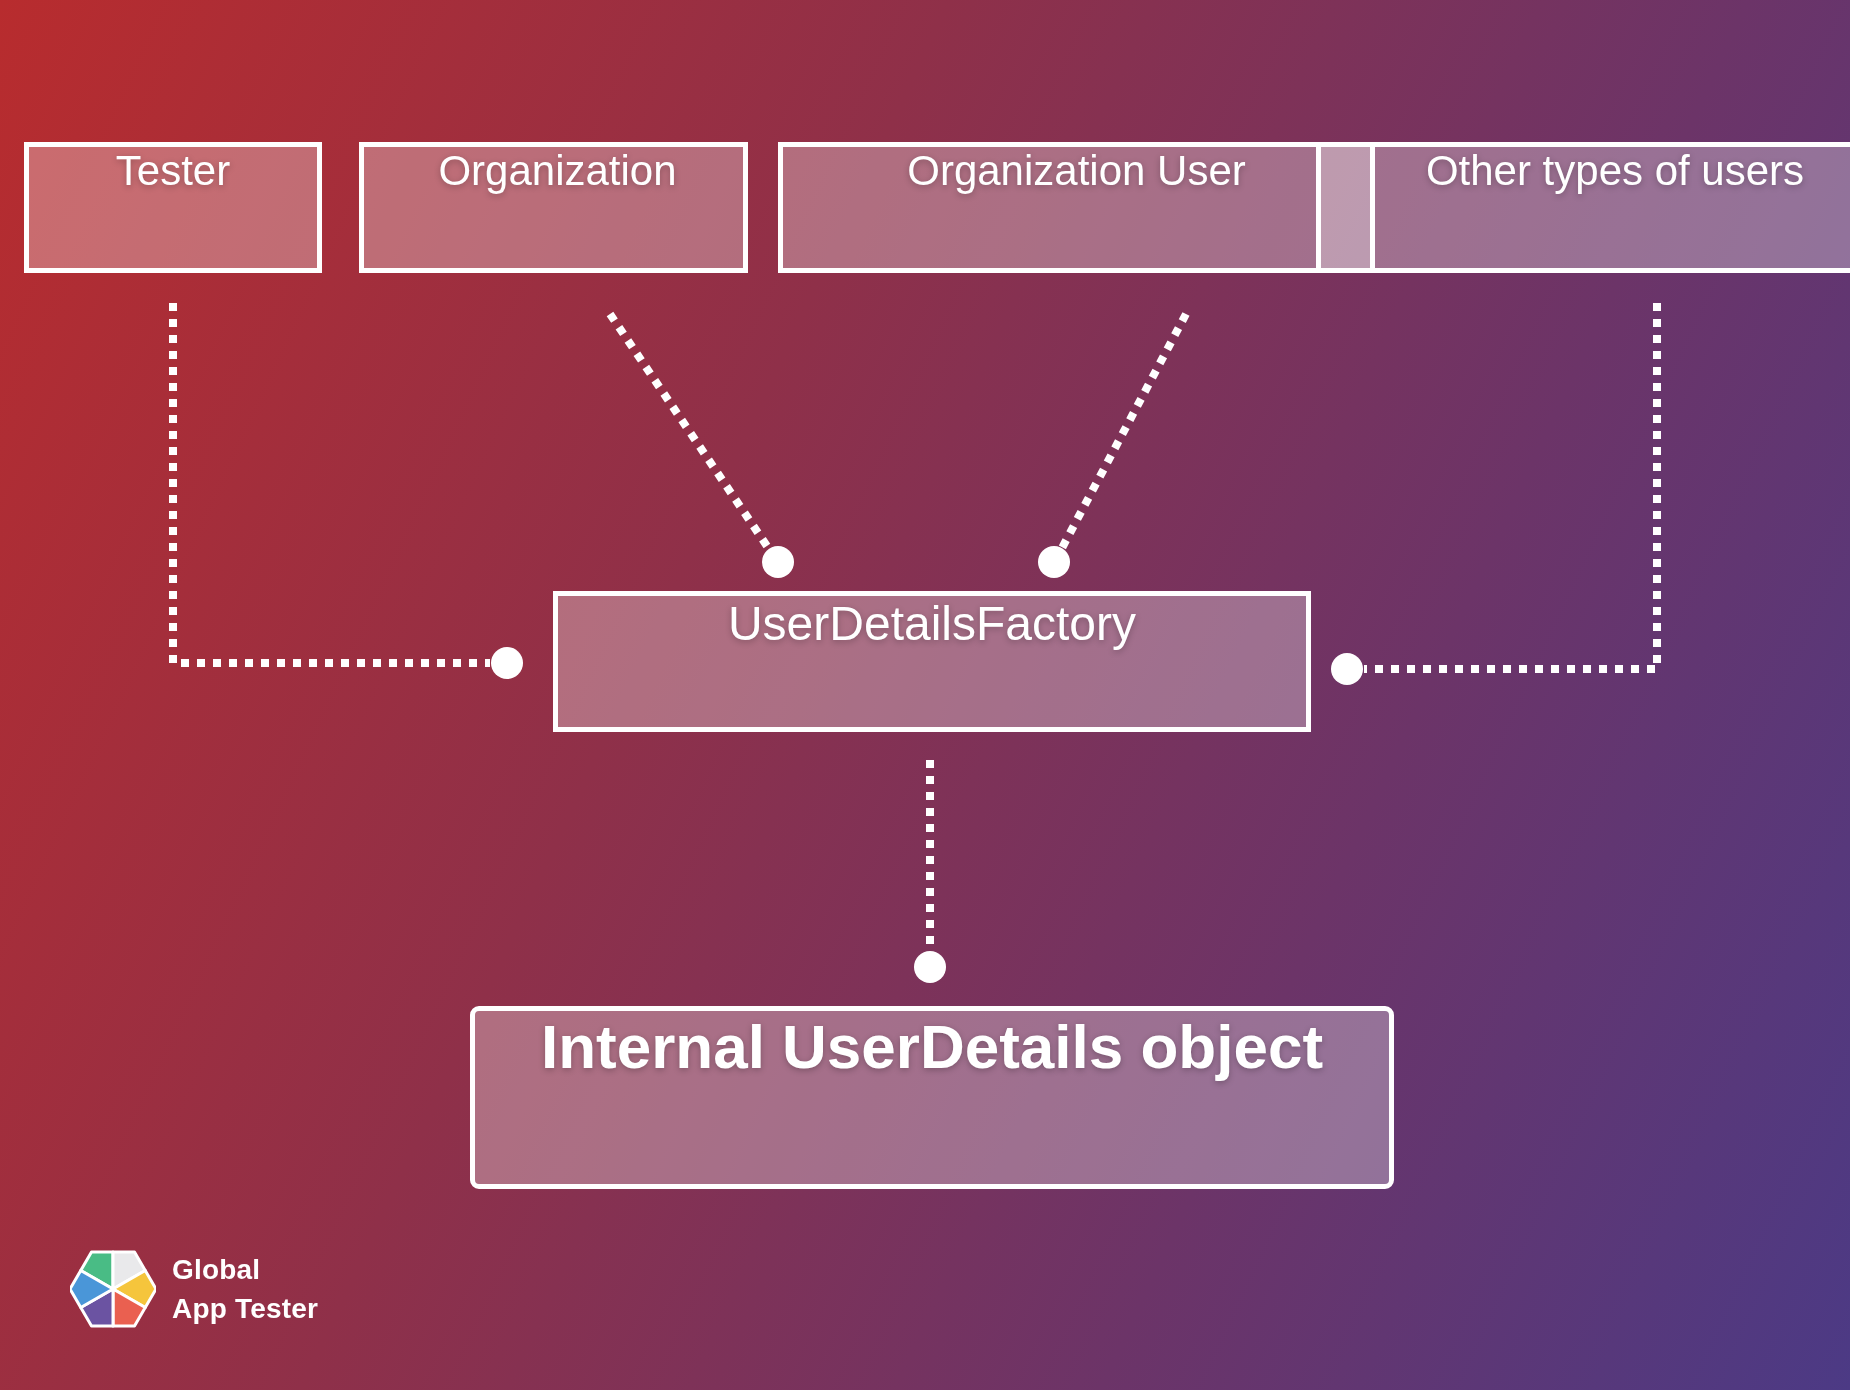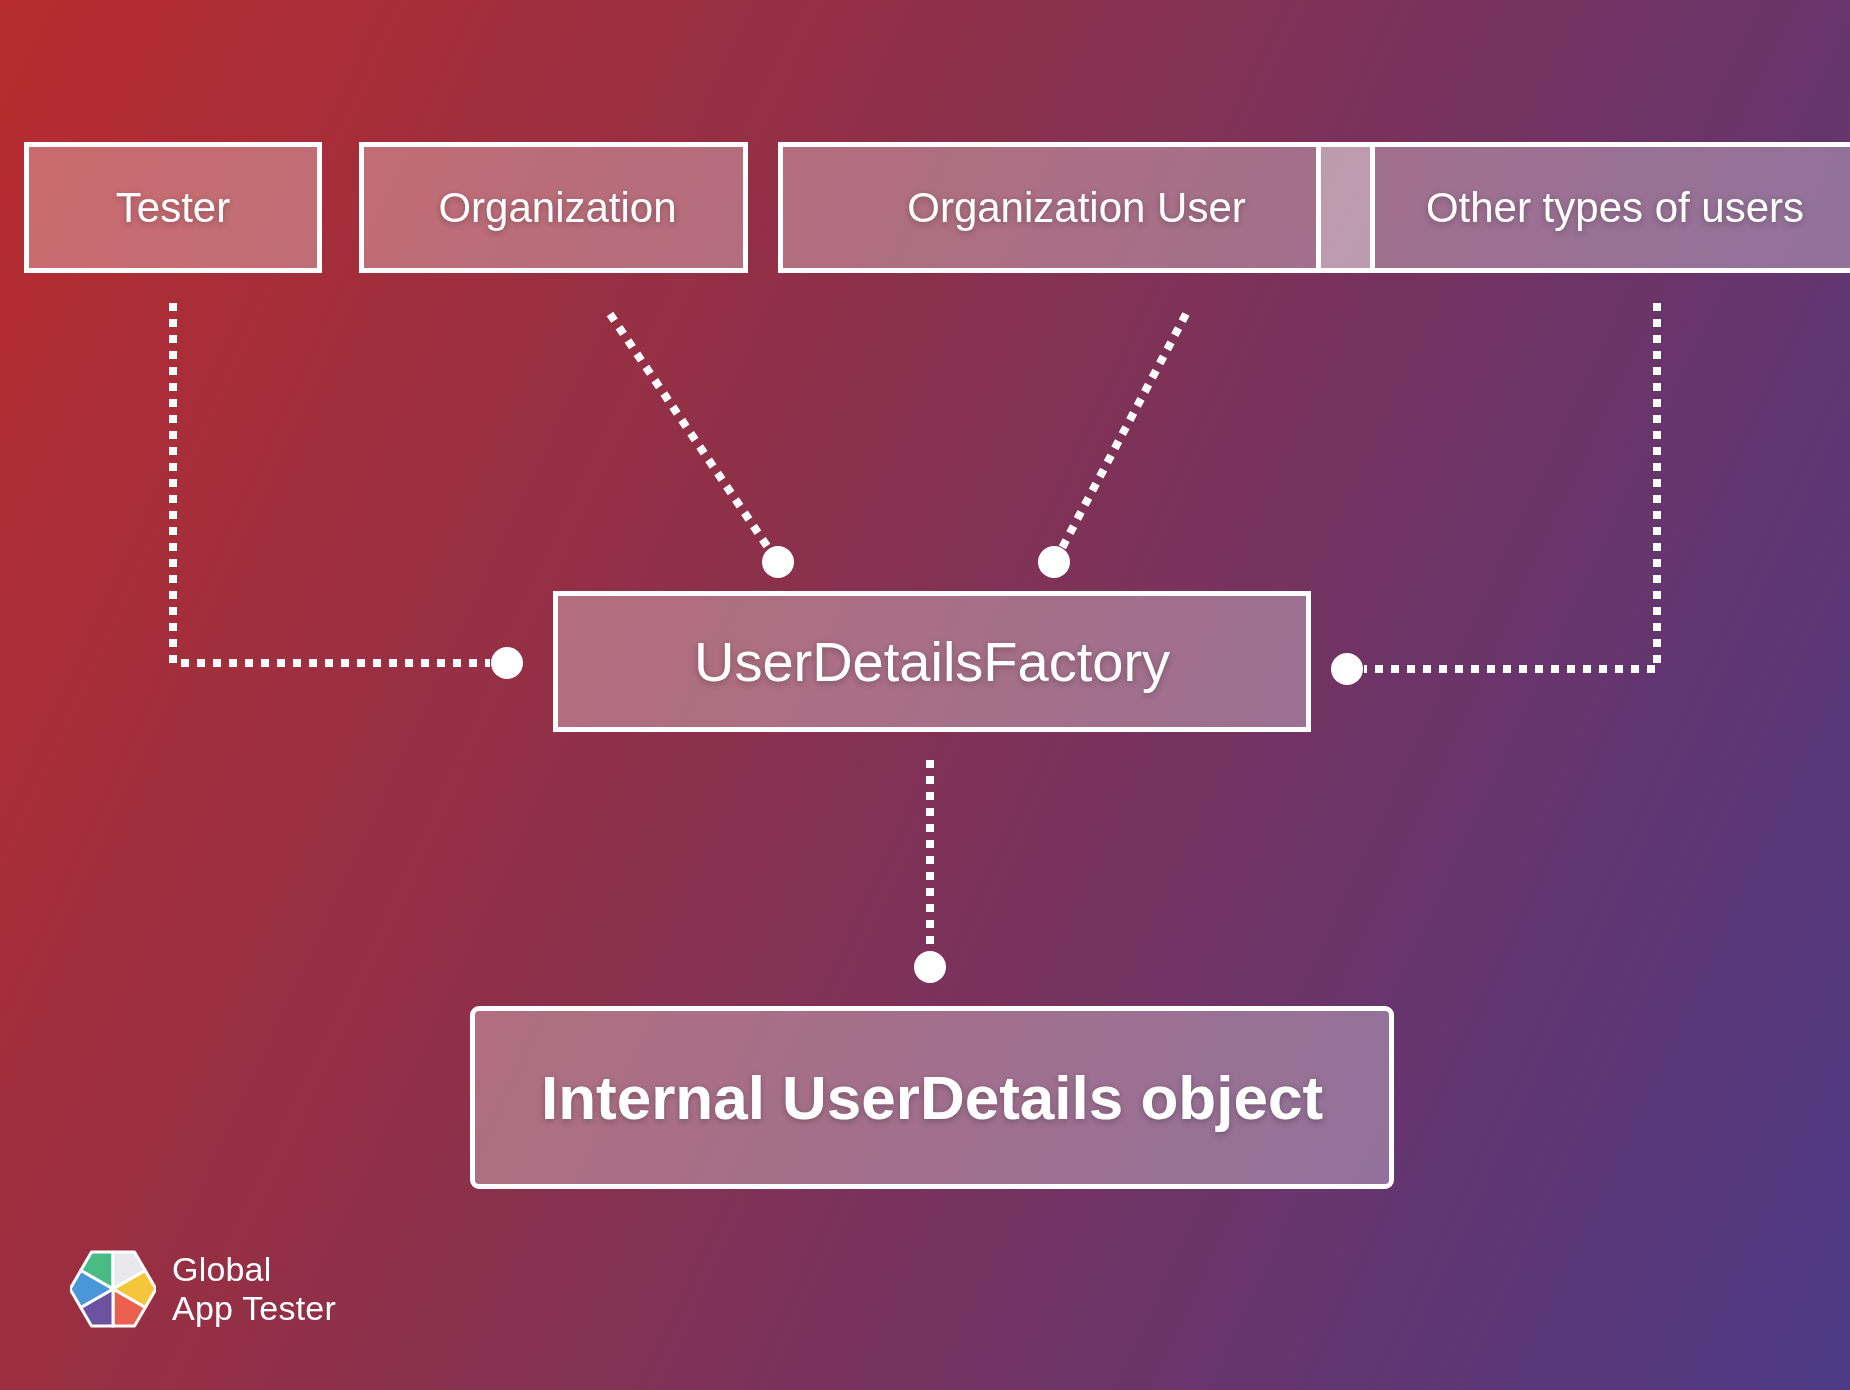--- a/index.html
+++ b/index.html
@@ -10,38 +10,38 @@
     background:linear-gradient(115deg,#b82c2e 0%,#8f3049 38%,#6c3468 70%,#4c3a85 100%);
     font-family:"Liberation Sans","DejaVu Sans",sans-serif;
     color:#fff;
   }
   .connectors{position:absolute;left:0;top:0;width:1850px;height:1390px;}
   .node{
     position:absolute;
     box-sizing:border-box;
     border:5px solid #ffffff;
     background:rgba(255,255,255,0.30);
-    display:flex;align-items:center;justify-content:center;
+    display:flex;align-items:flex-start;justify-content:center;
     text-align:center;
     color:#ffffff;
     text-shadow:0 2px 6px rgba(0,0,0,0.25);
   }
   .top-node{top:142px;height:131px;font-size:42px;font-weight:500;}
   #node-tester{left:24px;width:298px;}
   #node-organization{left:359px;width:389px;padding-left:8px;}
   #node-organization-user{left:778px;width:597px;}
   #node-other-users{left:1316px;width:598px;}
-  #node-factory{left:553px;top:591px;width:758px;height:141px;font-size:56px;font-weight:500;}
+  #node-factory{left:553px;top:591px;width:758px;height:141px;font-size:48px;font-weight:500;}
   #node-output{left:470px;top:1006px;width:924px;height:183px;font-size:62px;font-weight:600;border-radius:9px;}
   .logo{
     position:absolute;left:70px;top:1248px;
     display:flex;align-items:center;gap:16px;
   }
   .logo-text{
-    font-size:34px;font-weight:400;line-height:39px;letter-spacing:0.2px;
+    font-size:28px;font-weight:700;line-height:39px;letter-spacing:0.2px;
   }
 </style>
 </head>
 <body>
 
 <div id="stage">
 
   <svg class="connectors" viewBox="0 0 1850 1390" xmlns="http://www.w3.org/2000/svg" fill="none" stroke="#ffffff" stroke-width="8" stroke-dasharray="8 8">
     <g>
       <path d="M 173 303 L 173 663 L 490 663"></path>

